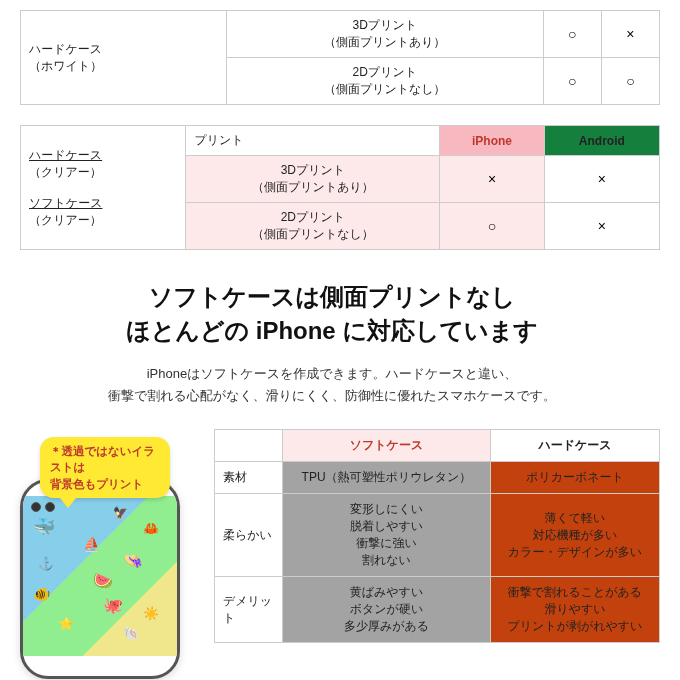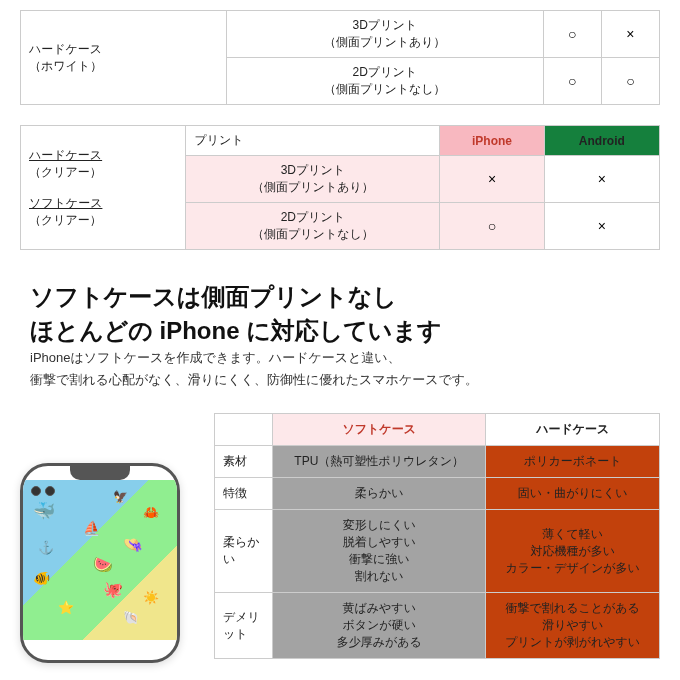--- a/index.html
+++ b/index.html
@@ -43,33 +43,34 @@
     }
     .pink-bg {
       background: #fde8ea;
     }
     .section-gap {
       height: 20px;
     }
 
     
     .headline-section {
+      text-align: center;
       padding: 20px 46px 12px 30px;
     }
     .headline-main {
       font-size: 24px;
       font-weight: bold;
       line-height: 1.4;
       color: #111;
     }
     .headline-sub {
       font-size: 13px;
       color: #333;
       line-height: 1.7;
-      margin-top: 0;
+      margin-top: 16px;
     }
 
     
     .bottom-section {
       display: flex;
       flex-direction: row;
       padding: 10px 20px 20px 20px;
       gap: 14px;
       align-items: flex-start;
     }
@@ -156,21 +157,21 @@
     .bottom-table td, .bottom-table th {
       border: 1px solid #ccc;
       padding: 7px 8px;
       vertical-align: middle;
       text-align: center;
     }
     .bottom-table .row-label {
       text-align: left;
       font-weight: normal;
       background: #fff;
-      width: 58px;
+      width: 68px;
     }
     .bottom-table .col-soft {
       background: #fde8ea;
       color: #c0392b;
       font-weight: bold;
     }
     .bottom-table .col-hard {
       background: #fff;
       font-weight: bold;
     }
@@ -248,20 +249,24 @@
   </div>
   <div class="headline-sub">
     iPhoneはソフトケースを作成できます。ハードケースと違い、<br>
     衝撃で割れる心配がなく、滑りにくく、防御性に優れたスマホケースです。
   </div>
 </div>
 
 <div class="bottom-section">
 
   <div class="phone-container">
+    <div class="speech-bubble">
+      <span>＊透過ではないイラストは</span><br>
+      <span>背景色もプリント</span>
+    </div>
     <div class="phone-frame">
       <div class="phone-notch"></div>
       <div class="phone-screen">
         <div class="phone-cameras">
           <div class="camera-dot"></div>
           <div class="camera-dot"></div>
         </div>
 
         <div style="position:absolute; top:20px; left:10px; font-size:18px;">🐳</div>
         <div style="position:absolute; top:40px; left:60px; font-size:14px;">⛵</div>
@@ -288,25 +293,20 @@
           <th class="col-hard">ハードケース</th>
         </tr>
       </thead>
       <tbody>
         <tr>
           <td class="row-label">素材</td>
           <td class="soft-cell">TPU（熱可塑性ポリウレタン）</td>
           <td class="hard-cell">ポリカーボネート</td>
         </tr>
         <tr>
-          <td class="row-label">特徴</td>
-          <td class="soft-cell">柔らかい</td>
-          <td class="hard-cell">固い・曲がりにくい</td>
-        </tr>
-        <tr>
           <td class="row-label">柔らかい</td>
           <td class="soft-cell">変形しにくい<br>脱着しやすい<br>衝撃に強い<br>割れない</td>
           <td class="hard-cell">薄くて軽い<br>対応機種が多い<br>カラー・デザインが多い</td>
         </tr>
         <tr>
           <td class="row-label">デメリット</td>
           <td class="soft-cell">黄ばみやすい<br>ボタンが硬い<br>多少厚みがある</td>
           <td class="hard-cell">衝撃で割れることがある<br>滑りやすい<br>プリントが剥がれやすい</td>
         </tr>
       </tbody>

